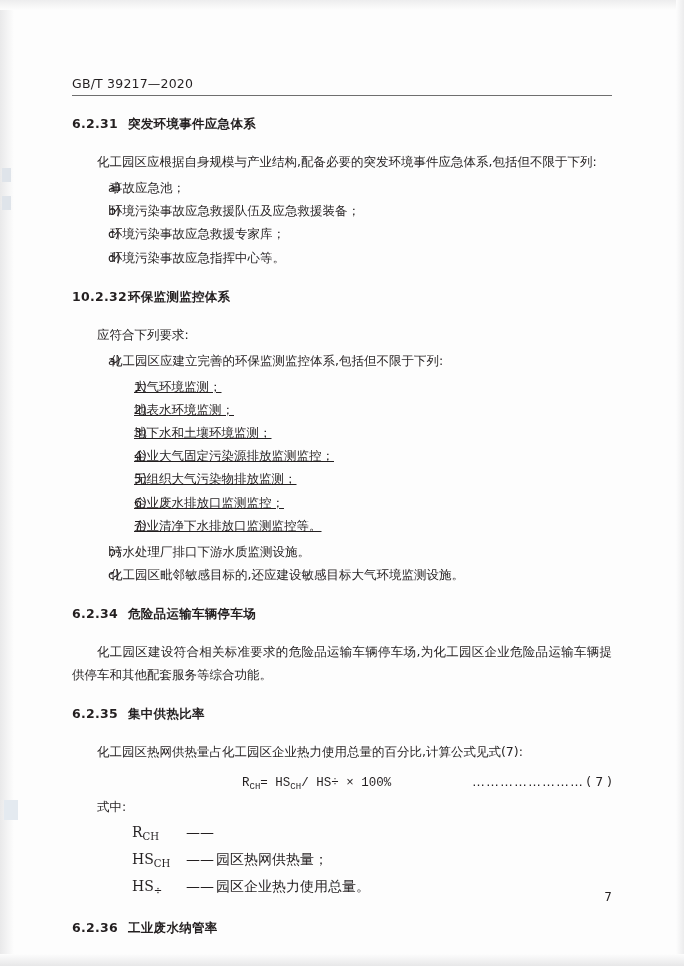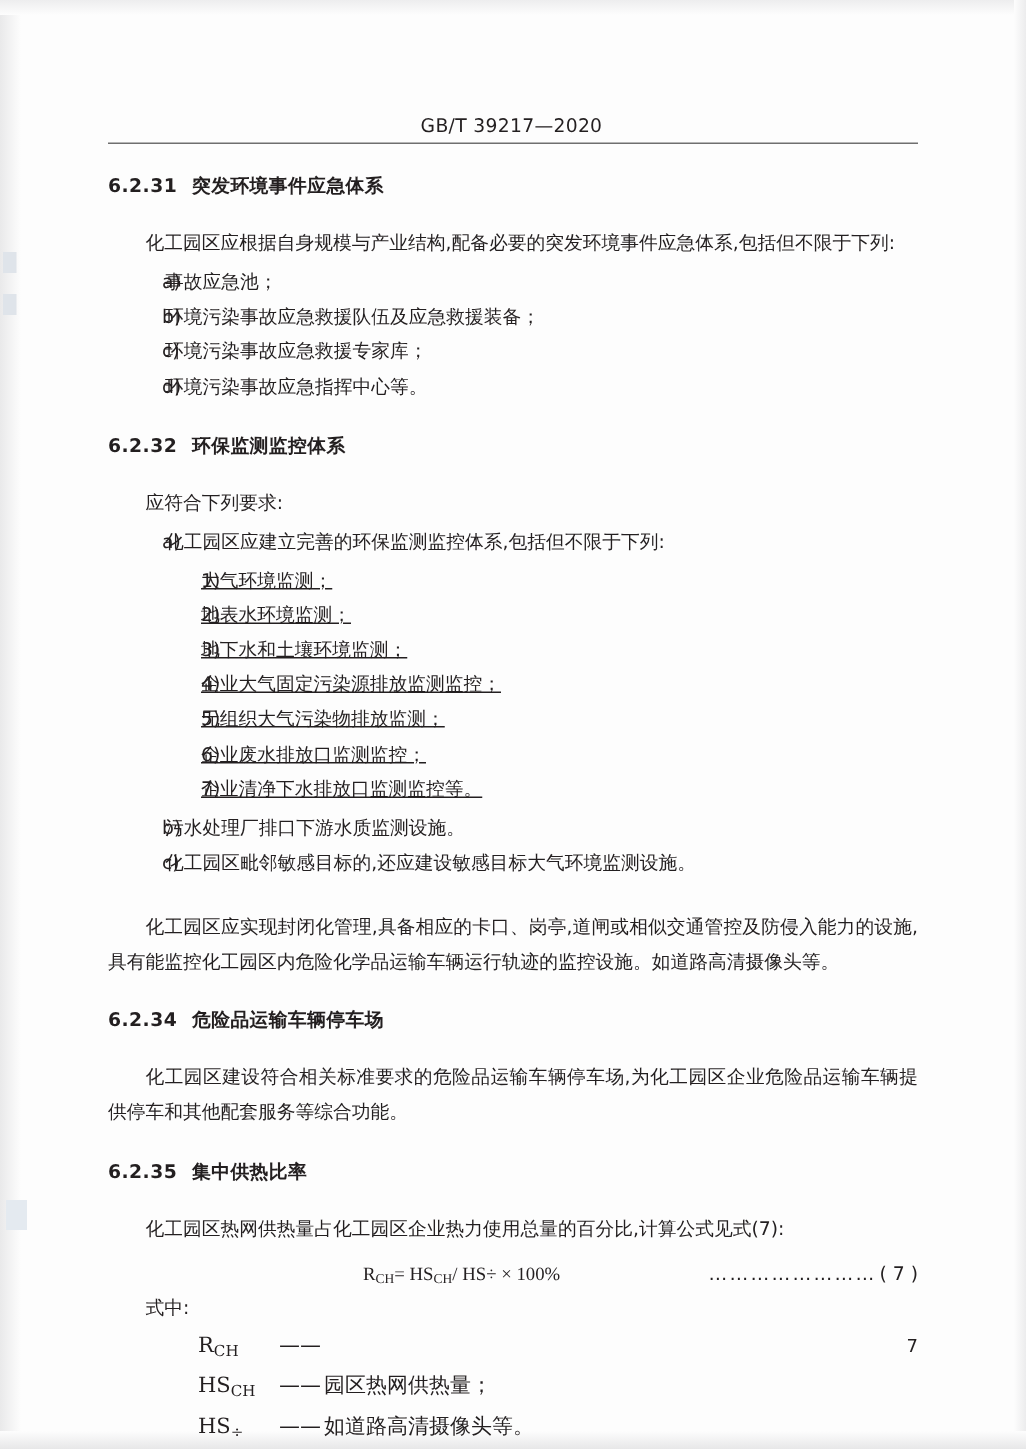--- a/index.html
+++ b/index.html
@@ -67,21 +67,21 @@
   }
 
   .content {
     position: absolute;
     left: 72px;
     top: 76px;
     width: 540px;
   }
 
   .header {
-    text-align: center;
+    text-align: left;
     font-size: 12.5px;
     letter-spacing: 0.2px;
     color: #231f20;
     padding-right: 2px;
   }
   .rule {
     margin-top: 4px;
     border-top: 1px solid #6f6f6f;
     width: 100%;
   }
@@ -138,21 +138,21 @@
 
   .formula-row {
     display: flex;
     align-items: baseline;
     font-size: 12.5px;
     margin-top: 8px;
     line-height: 1.7;
   }
   .formula-spacer { flex: 0 0 170px; }
   .formula {
-    font-family: Liberation Serif, serif;
+    font-family: Liberation Mono, monospace;
     white-space: nowrap;
   }
   .dots {
     flex: 1;
     text-align: right;
     letter-spacing: 1.5px;
     white-space: nowrap;
   }
   .eqno {
     flex: 0 0 auto;
@@ -226,21 +226,21 @@
           </li>
         <li>
             <span class="marker">d)</span>
             <span class="txt">环境污染事故应急指挥中心等。</span>
           </li>
       </ul>
     </div>
 
     <div class="sec">
       <div class="sec-head">
-        <span class="sec-num">6.2.32</span><span>环保监测监控体系</span>
+        <span class="sec-num">10.2.32</span><span>环保监测监控体系</span>
       </div>
       <div class="para">应符合下列要求:</div>
       <ul class="list lv1">
         <li>
             <span class="marker">a)</span>
             <span class="txt">化工园区应建立完善的环保监测监控体系,包括但不限于下列:</span>
           </li>
       </ul>
       <ul class="list lv2">
         <li>
@@ -278,21 +278,20 @@
             <span class="txt">污水处理厂排口下游水质监测设施。</span>
           </li>
         <li>
             <span class="marker">c)</span>
             <span class="txt">化工园区毗邻敏感目标的,还应建设敏感目标大气环境监测设施。</span>
           </li>
       </ul>
     </div>
 
     <div class="sec">
-      <div class="para">化工园区应实现封闭化管理,具备相应的卡口、岗亭,道闸或相似交通管控及防侵入能力的设施,具有能监控化工园区内危险化学品运输车辆运行轨迹的监控设施。如道路高清摄像头等。</div>
     </div>
 
     <div class="sec">
       <div class="sec-head">
         <span class="sec-num">6.2.34</span><span>危险品运输车辆停车场</span>
       </div>
       <div class="para">化工园区建设符合相关标准要求的危险品运输车辆停车场,为化工园区企业危险品运输车辆提供停车和其他配套服务等综合功能。</div>
     </div>
 
     <div class="sec">
@@ -317,21 +316,21 @@
         <span class="dash">——</span>
       </div>
       <div class="defline">
         <span class="sym"><span>HS</span><sub>CH</sub></span>
         <span class="dash">——</span>
         <span>园区热网供热量；</span>
       </div>
       <div class="defline">
         <span class="sym"><span>HS</span><sub>÷</sub></span>
         <span class="dash">——</span>
-        <span>如道路高清摄像头等。</span>
+        <span>园区企业热力使用总量。</span>
       </div>
     </div>
 
     <div class="sec">
       <div class="sec-head">
         <span class="sec-num">6.2.36</span><span>工业废水纳管率</span>
       </div>
 
     </div>
 

